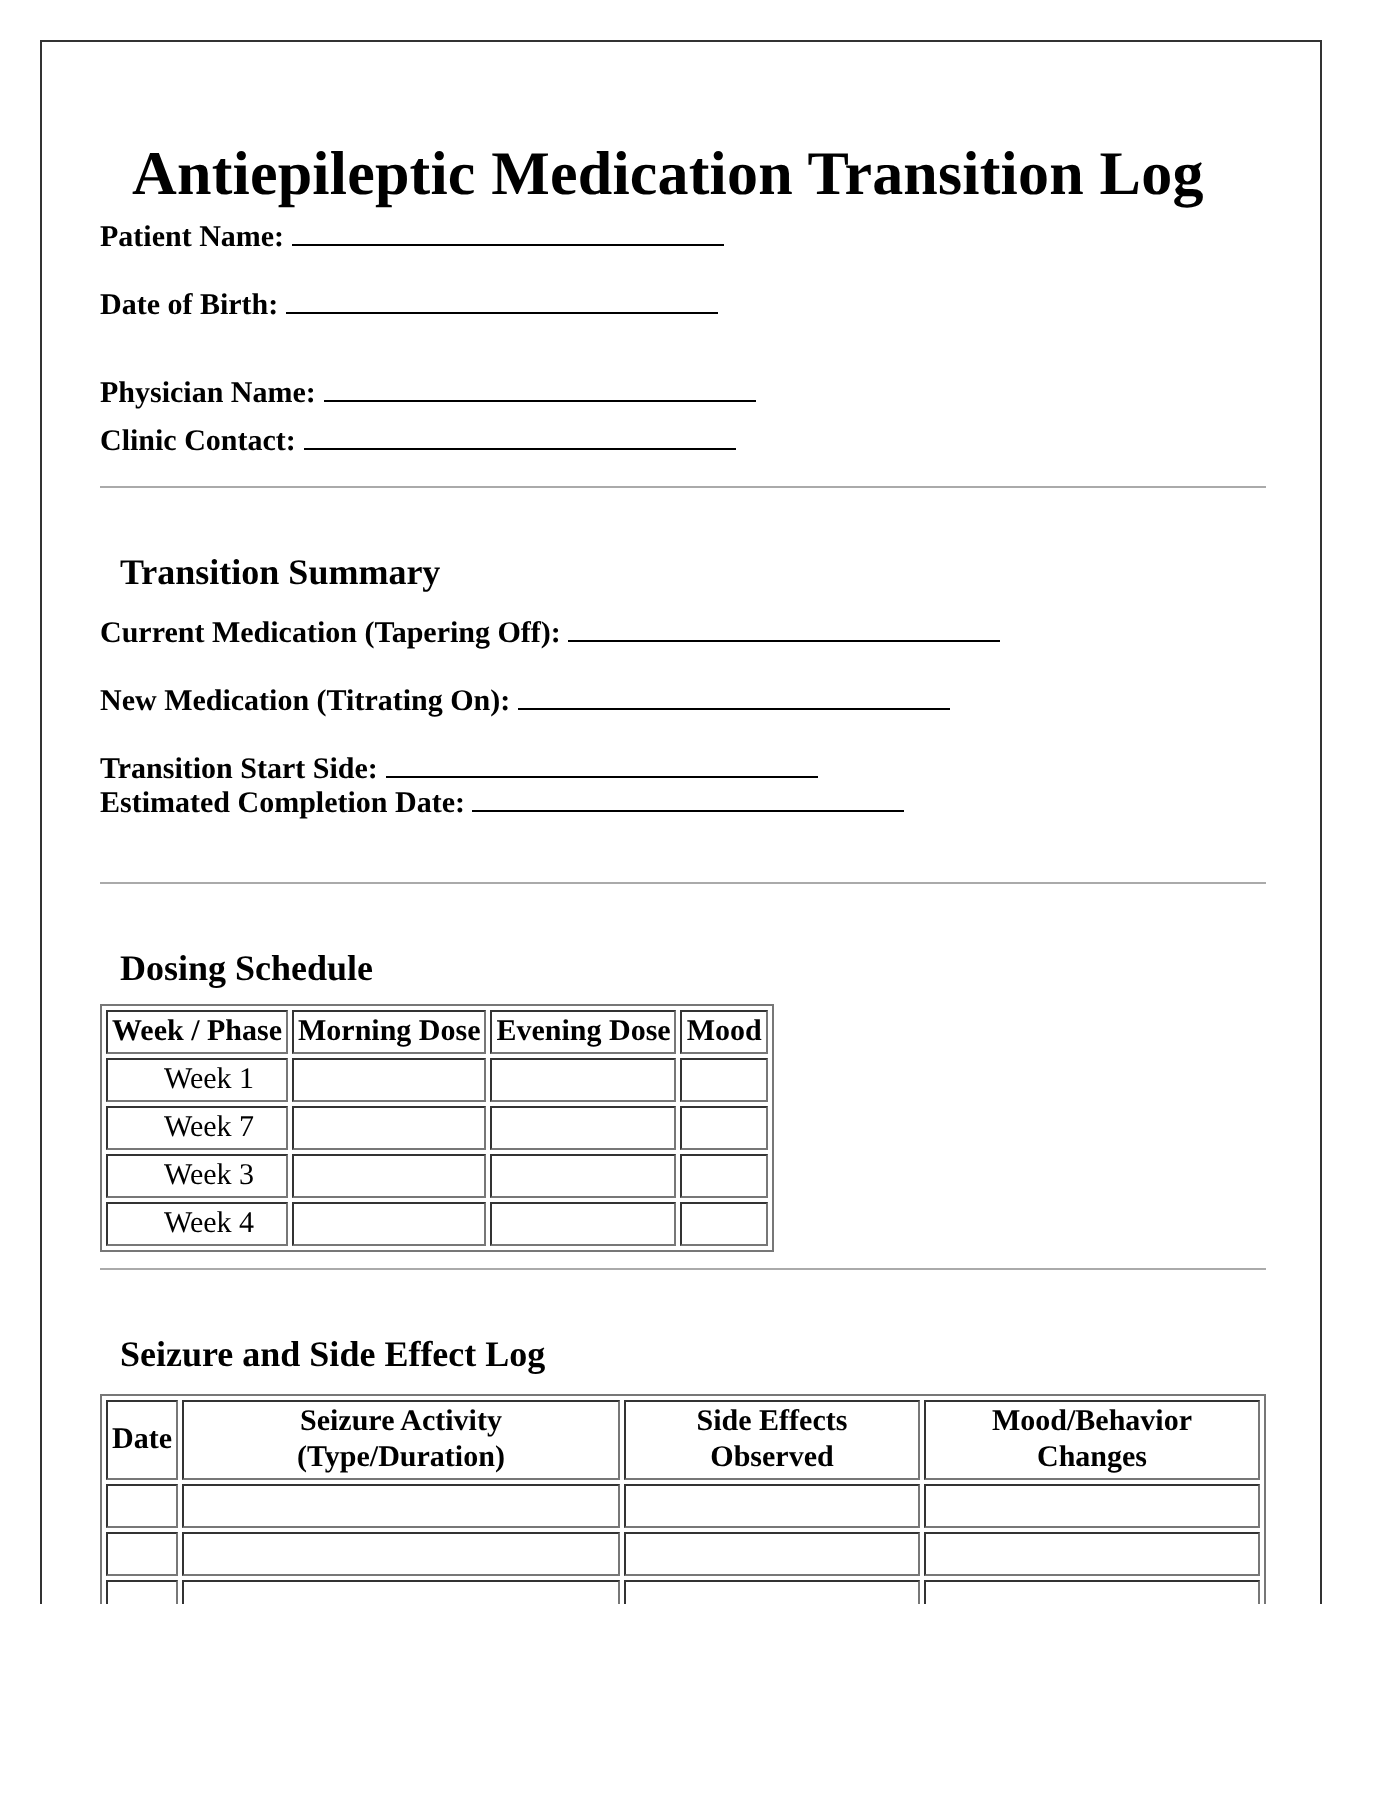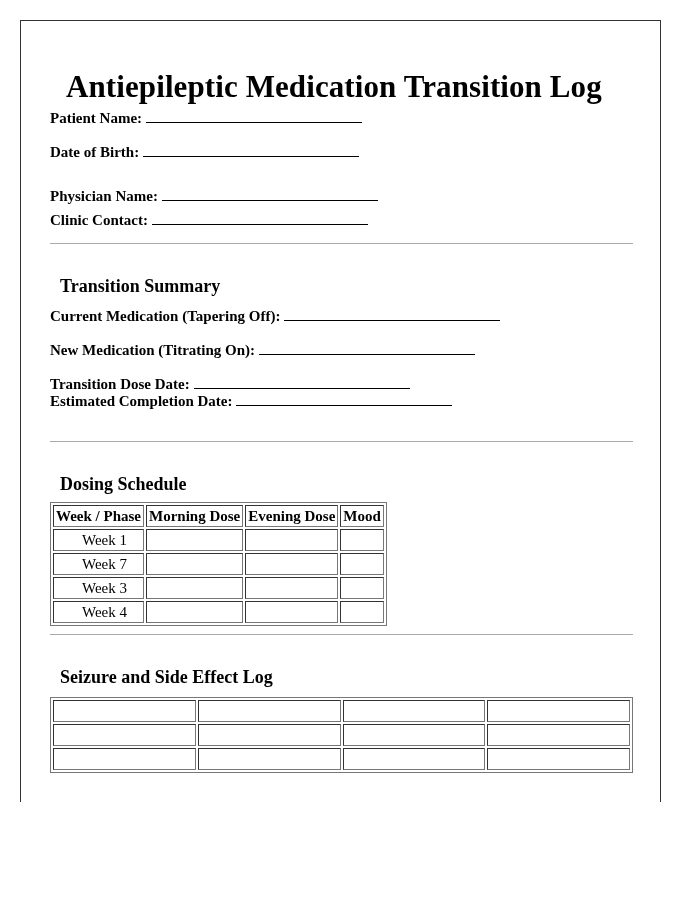--- a/index.html
+++ b/index.html
@@ -47,21 +47,21 @@
 
     <h2 style="top:245px">Transition Summary</h2>
 
     <div class="field" style="top:285px">
       <span>Current Medication (Tapering Off):</span><span class="blank"></span>
     </div>
     <div class="field" style="top:319px">
       <span>New Medication (Titrating On):</span><span class="blank"></span>
     </div>
     <div class="field" style="top:353px">
-      <span>Transition Dose Date:</span><span class="blank"></span>
+      <span>Transition Start Side:</span><span class="blank"></span>
     </div>
     <div class="field" style="top:370px">
       <span>Estimated Completion Date:</span><span class="blank"></span>
     </div>
 
     <hr class="sep" style="top:420px">
 
     <h2 style="top:443px">Dosing Schedule</h2>
 
     <table class="grid dose" style="top:481px">
@@ -98,20 +98,26 @@
       </tr>
     </tbody>
       </table>
 
     <hr class="sep" style="top:613px">
 
     <h2 style="top:636px">Seizure and Side Effect Log</h2>
 
     <table class="grid log" style="top:676px; width:583px">
       <tbody>
+          <tr>
+        <th style="width:30px"><span>Date</span></th>
+        <th style="width:213px"><span>Seizure Activity</span><br><span>(Type/Duration)</span></th>
+        <th style="width:142px"><span>Side Effects</span><br><span>Observed</span></th>
+        <th><span>Mood/Behavior</span><br><span>Changes</span></th>
+      </tr>
       <tr>
         <td></td>
         <td></td>
         <td></td>
         <td></td>
       </tr>
       <tr>
         <td></td>
         <td></td>
         <td></td>

